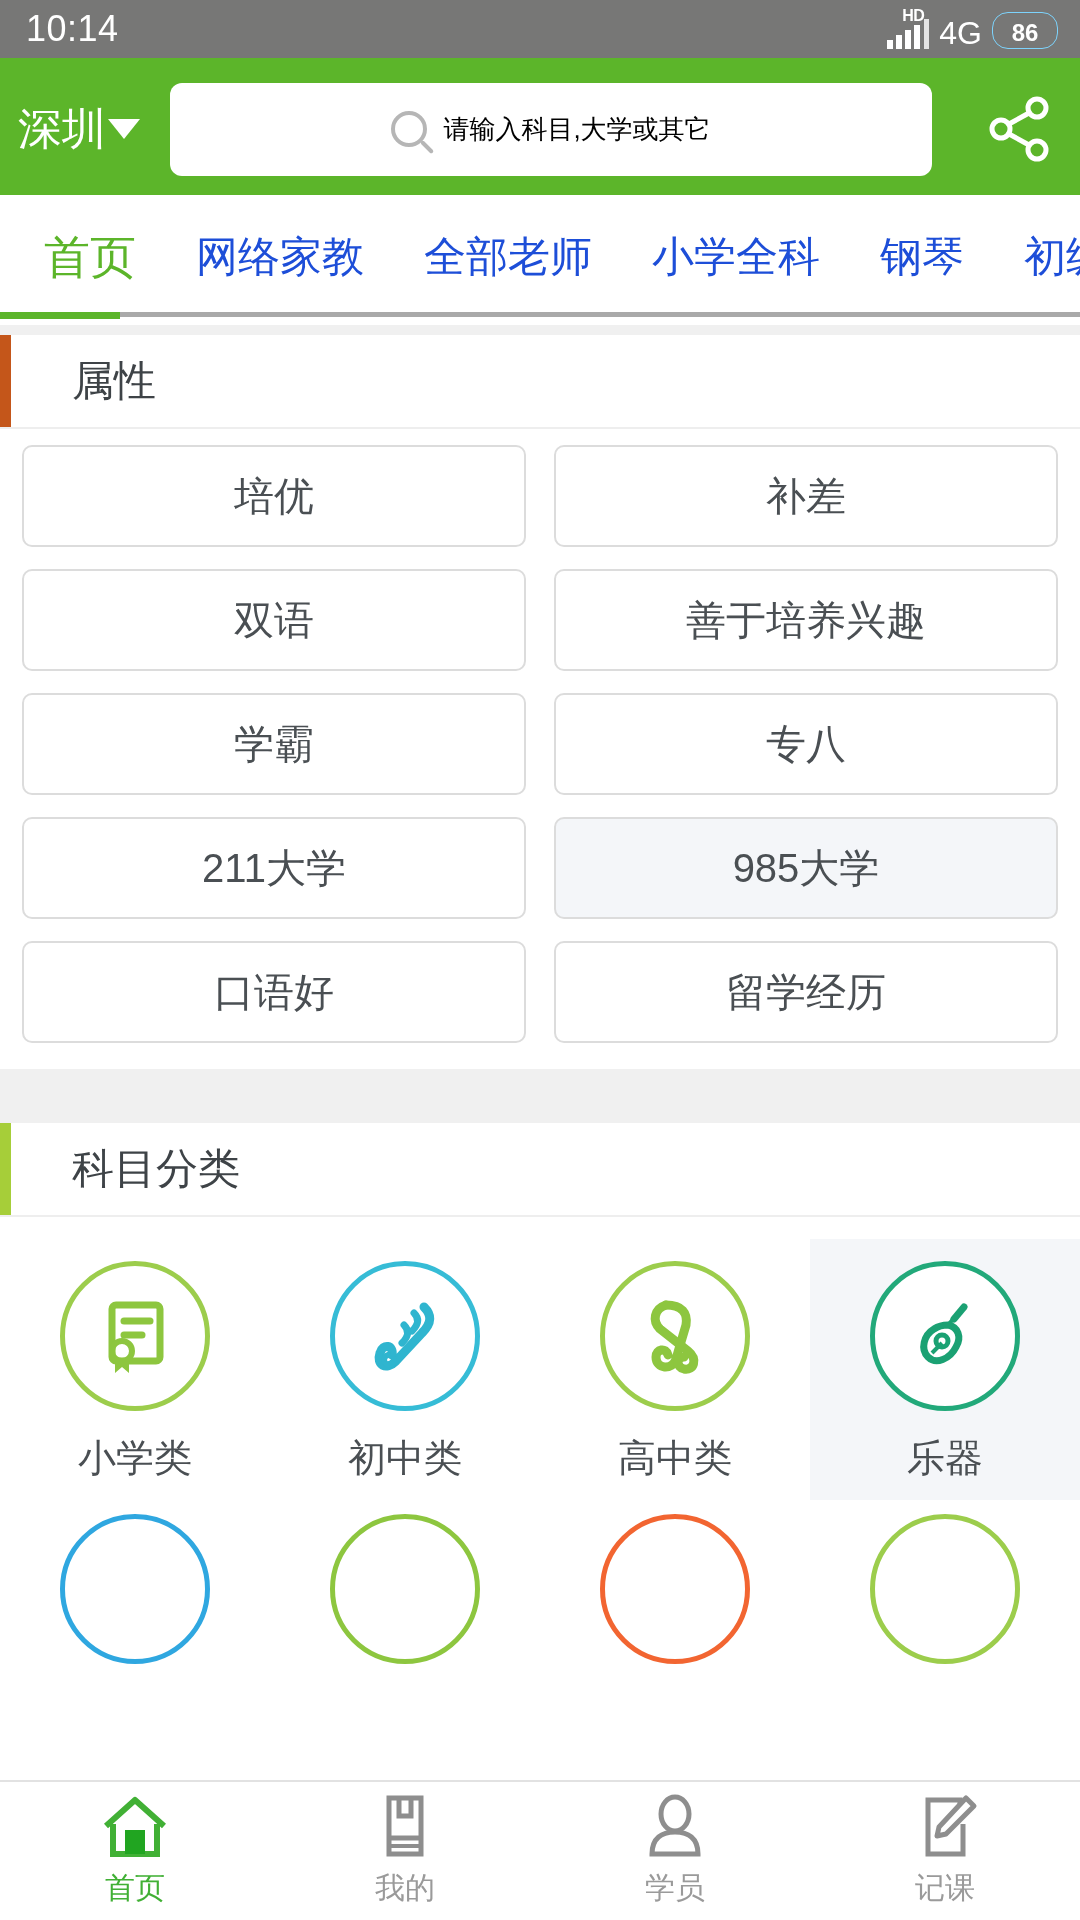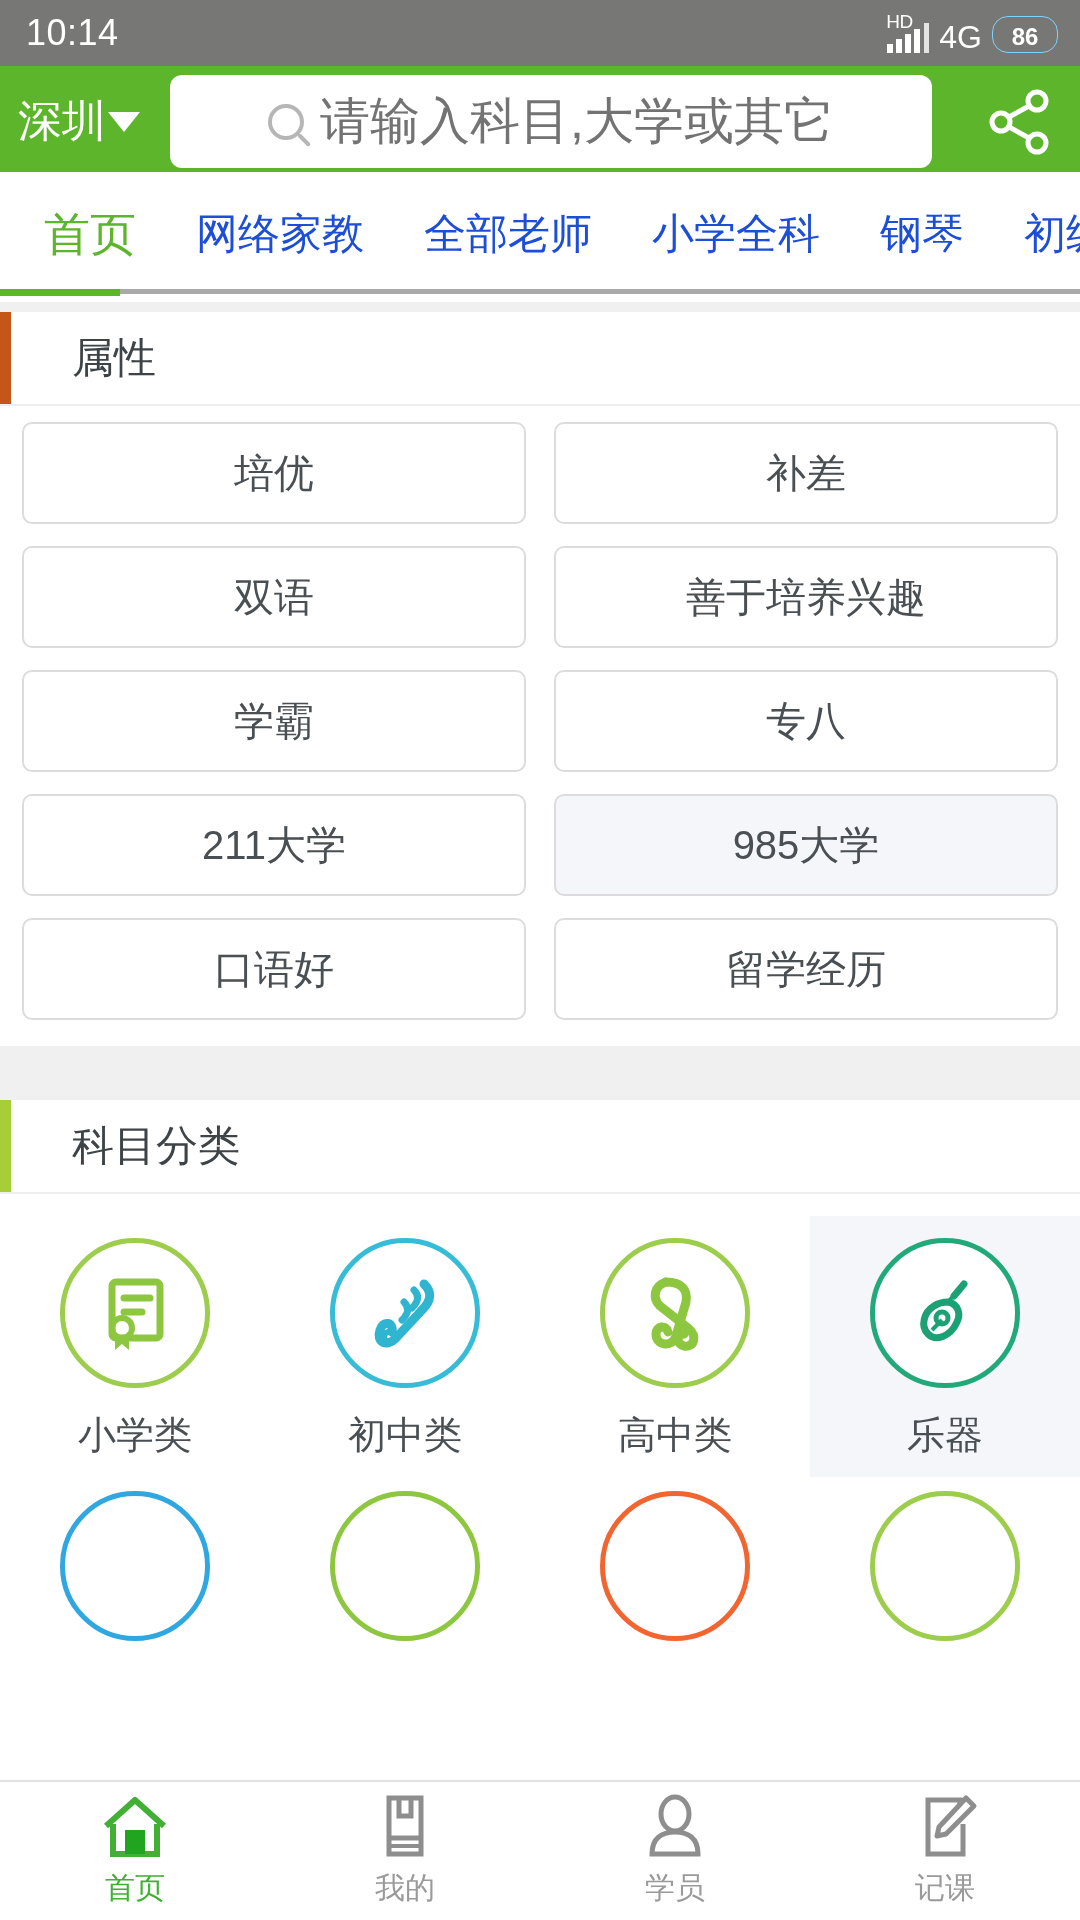--- a/index.html
+++ b/index.html
@@ -5,63 +5,63 @@
   * { margin:0; padding:0; box-sizing:border-box; }
   html, body {
     width:1080px; height:1920px;
     font-family:"Liberation Sans","DejaVu Sans",sans-serif;
     background:#ffffff; overflow:hidden;
   }
   #app { position:relative; width:1080px; height:1920px; background:#fff; }
 
   
   .statusbar{
-    height:66px; background:#777776; color:#fff;
+    height:58px; background:#777776; color:#fff;
     display:flex; align-items:center; justify-content:space-between;
     padding:0 22px 0 26px;
   }
   .status-time{ font-size:36px; letter-spacing:.5px; }
   .status-right{ display:flex; align-items:flex-end; gap:10px; }
   .hd-sig{ position:relative; display:flex; align-items:flex-end; height:40px;}
-  .hd-label{ position:absolute; top:-2px; left:0; font-size:19px; font-weight:normal; letter-spacing:-.5px;}
+  .hd-label{ position:absolute; top:-2px; left:16px; font-size:16px; font-weight:bold; letter-spacing:-.5px;}
   .bars{ display:flex; align-items:flex-end; gap:3px; margin-left:1px; margin-top:14px;}
   .bars i{ display:block; width:6px; background:#fff; }
   .bars i:nth-child(1){height:9px;}
   .bars i:nth-child(2){height:14px;}
   .bars i:nth-child(3){height:19px;}
   .bars i:nth-child(4){height:24px;}
   .bar-tall{ width:5px; height:30px; background:#e4e4e4; margin-left:4px; }
   .status-4g{ font-size:32px; line-height:32px; }
   .battery{
     border:1px solid #7dd3fc; border-radius:16px; padding:7px 12px 2px;
     font-size:24px; line-height:26px; font-weight:bold; min-width:66px; text-align:center;
   }
 
   
   .header{
-    height:106px; background:#5cb52a;
+    height:137px; background:#5cb52a;
     display:flex; align-items:center; padding:5px 0 0 18px;
   }
   .city{
     display:flex; align-items:center; color:#fff; font-size:44px;
     white-space:nowrap; padding-right:6px;
   }
   .city .chev{
     display:inline-block; margin-left:2px; width:0;height:0;
     border-left:16px solid transparent; border-right:16px solid transparent;
     border-top:20px solid #fff;
   }
   .searchbox{
     flex:1; margin:0 28px 0 24px; height:93px; background:#fff; border-radius:12px;
     display:flex; align-items:center; justify-content:center; gap:16px; padding:0 20px;
   }
   .search-ico{ width:36px;height:36px; border:4px solid #b6b6b6; border-radius:50%; position:relative; flex:none;}
   .search-ico:after{ content:""; position:absolute; right:-12px; bottom:-6px; width:16px;height:4px;
     background:#b6b6b6; transform:rotate(45deg); border-radius:2px;}
-  .search-ph{ font-size:50px; color:#737373; white-space:nowrap; }
+  .search-ph{ font-size:26px; color:#000000; white-space:nowrap; }
   .share-btn{ width:120px; display:flex; align-items:center; justify-content:center; flex:none; }
 
   
   .tabs-wrap{ position:relative; height:130px; background:#fff; overflow:hidden; }
   .tabs{ display:flex; align-items:center; height:124px; padding-left:14px; gap:0; }
   .tab{
     font-size:42px; color:#1d4ed8; white-space:nowrap; padding:0 30px; line-height:124px;
   }
   .tab.active{ color:#5cb52a; font-size:46px; }
   .tab-underline{ position:absolute; left:0; bottom:6px; width:120px; height:7px; background:#5cb52a;}

